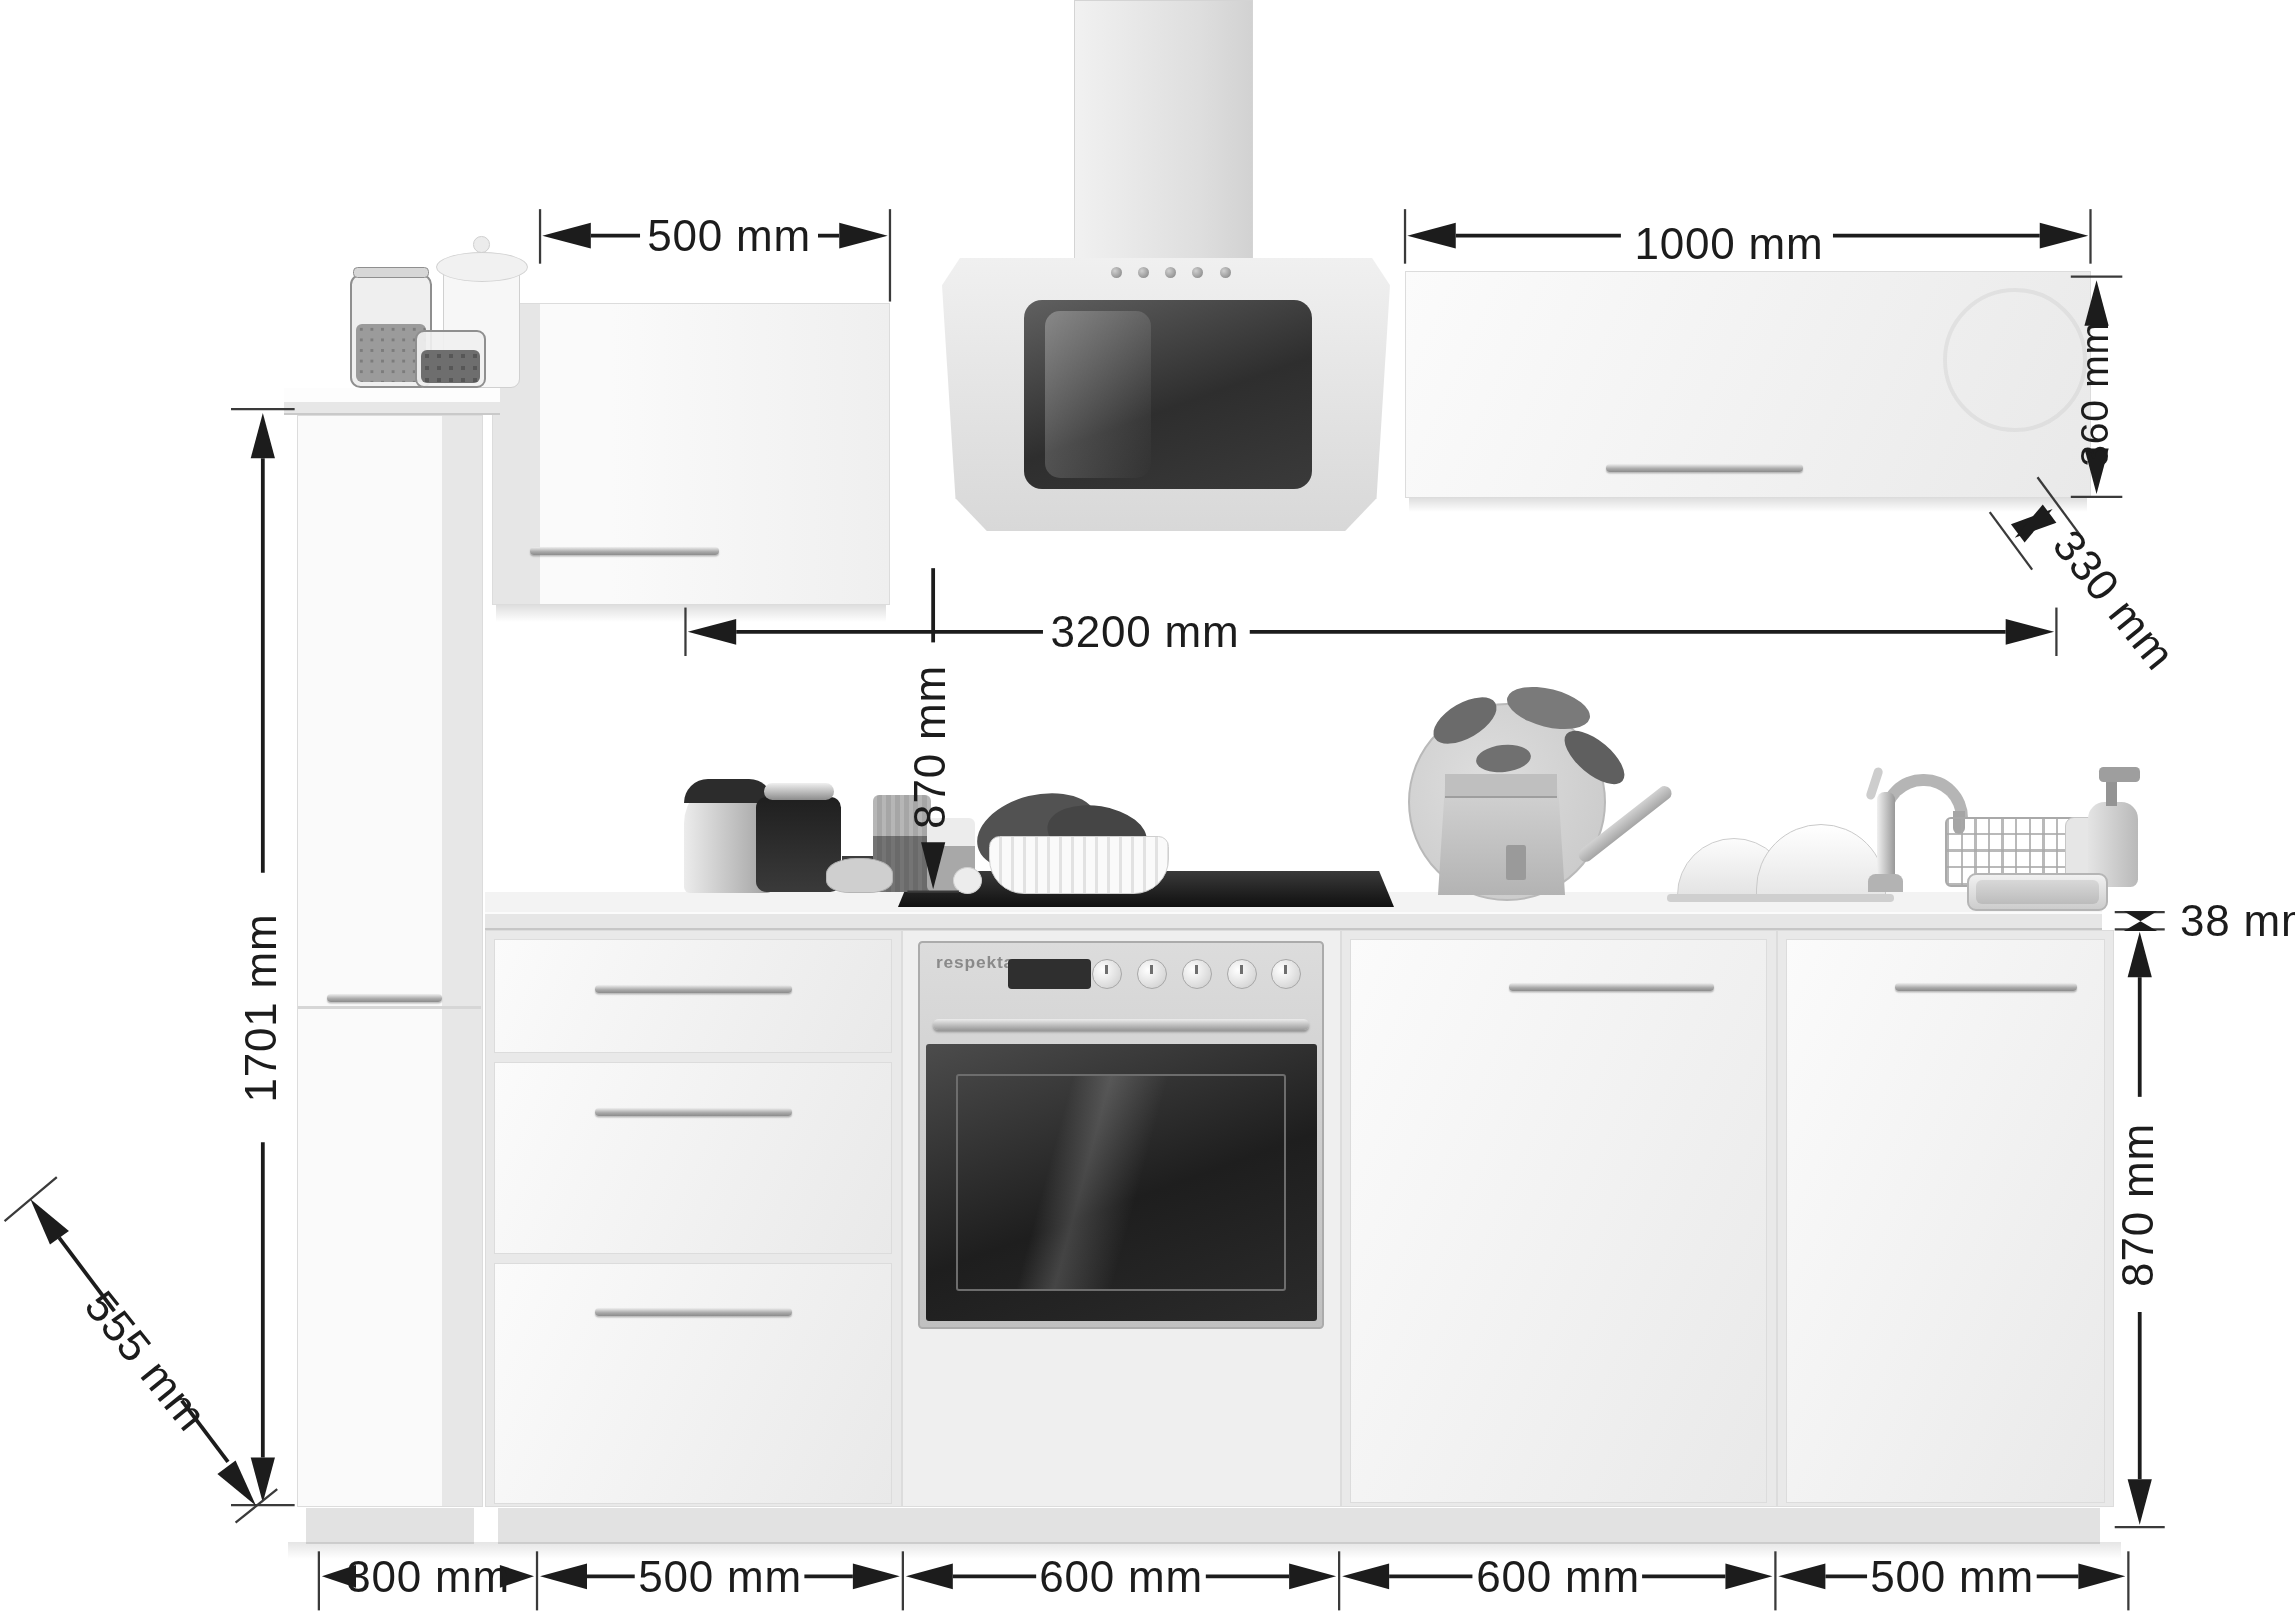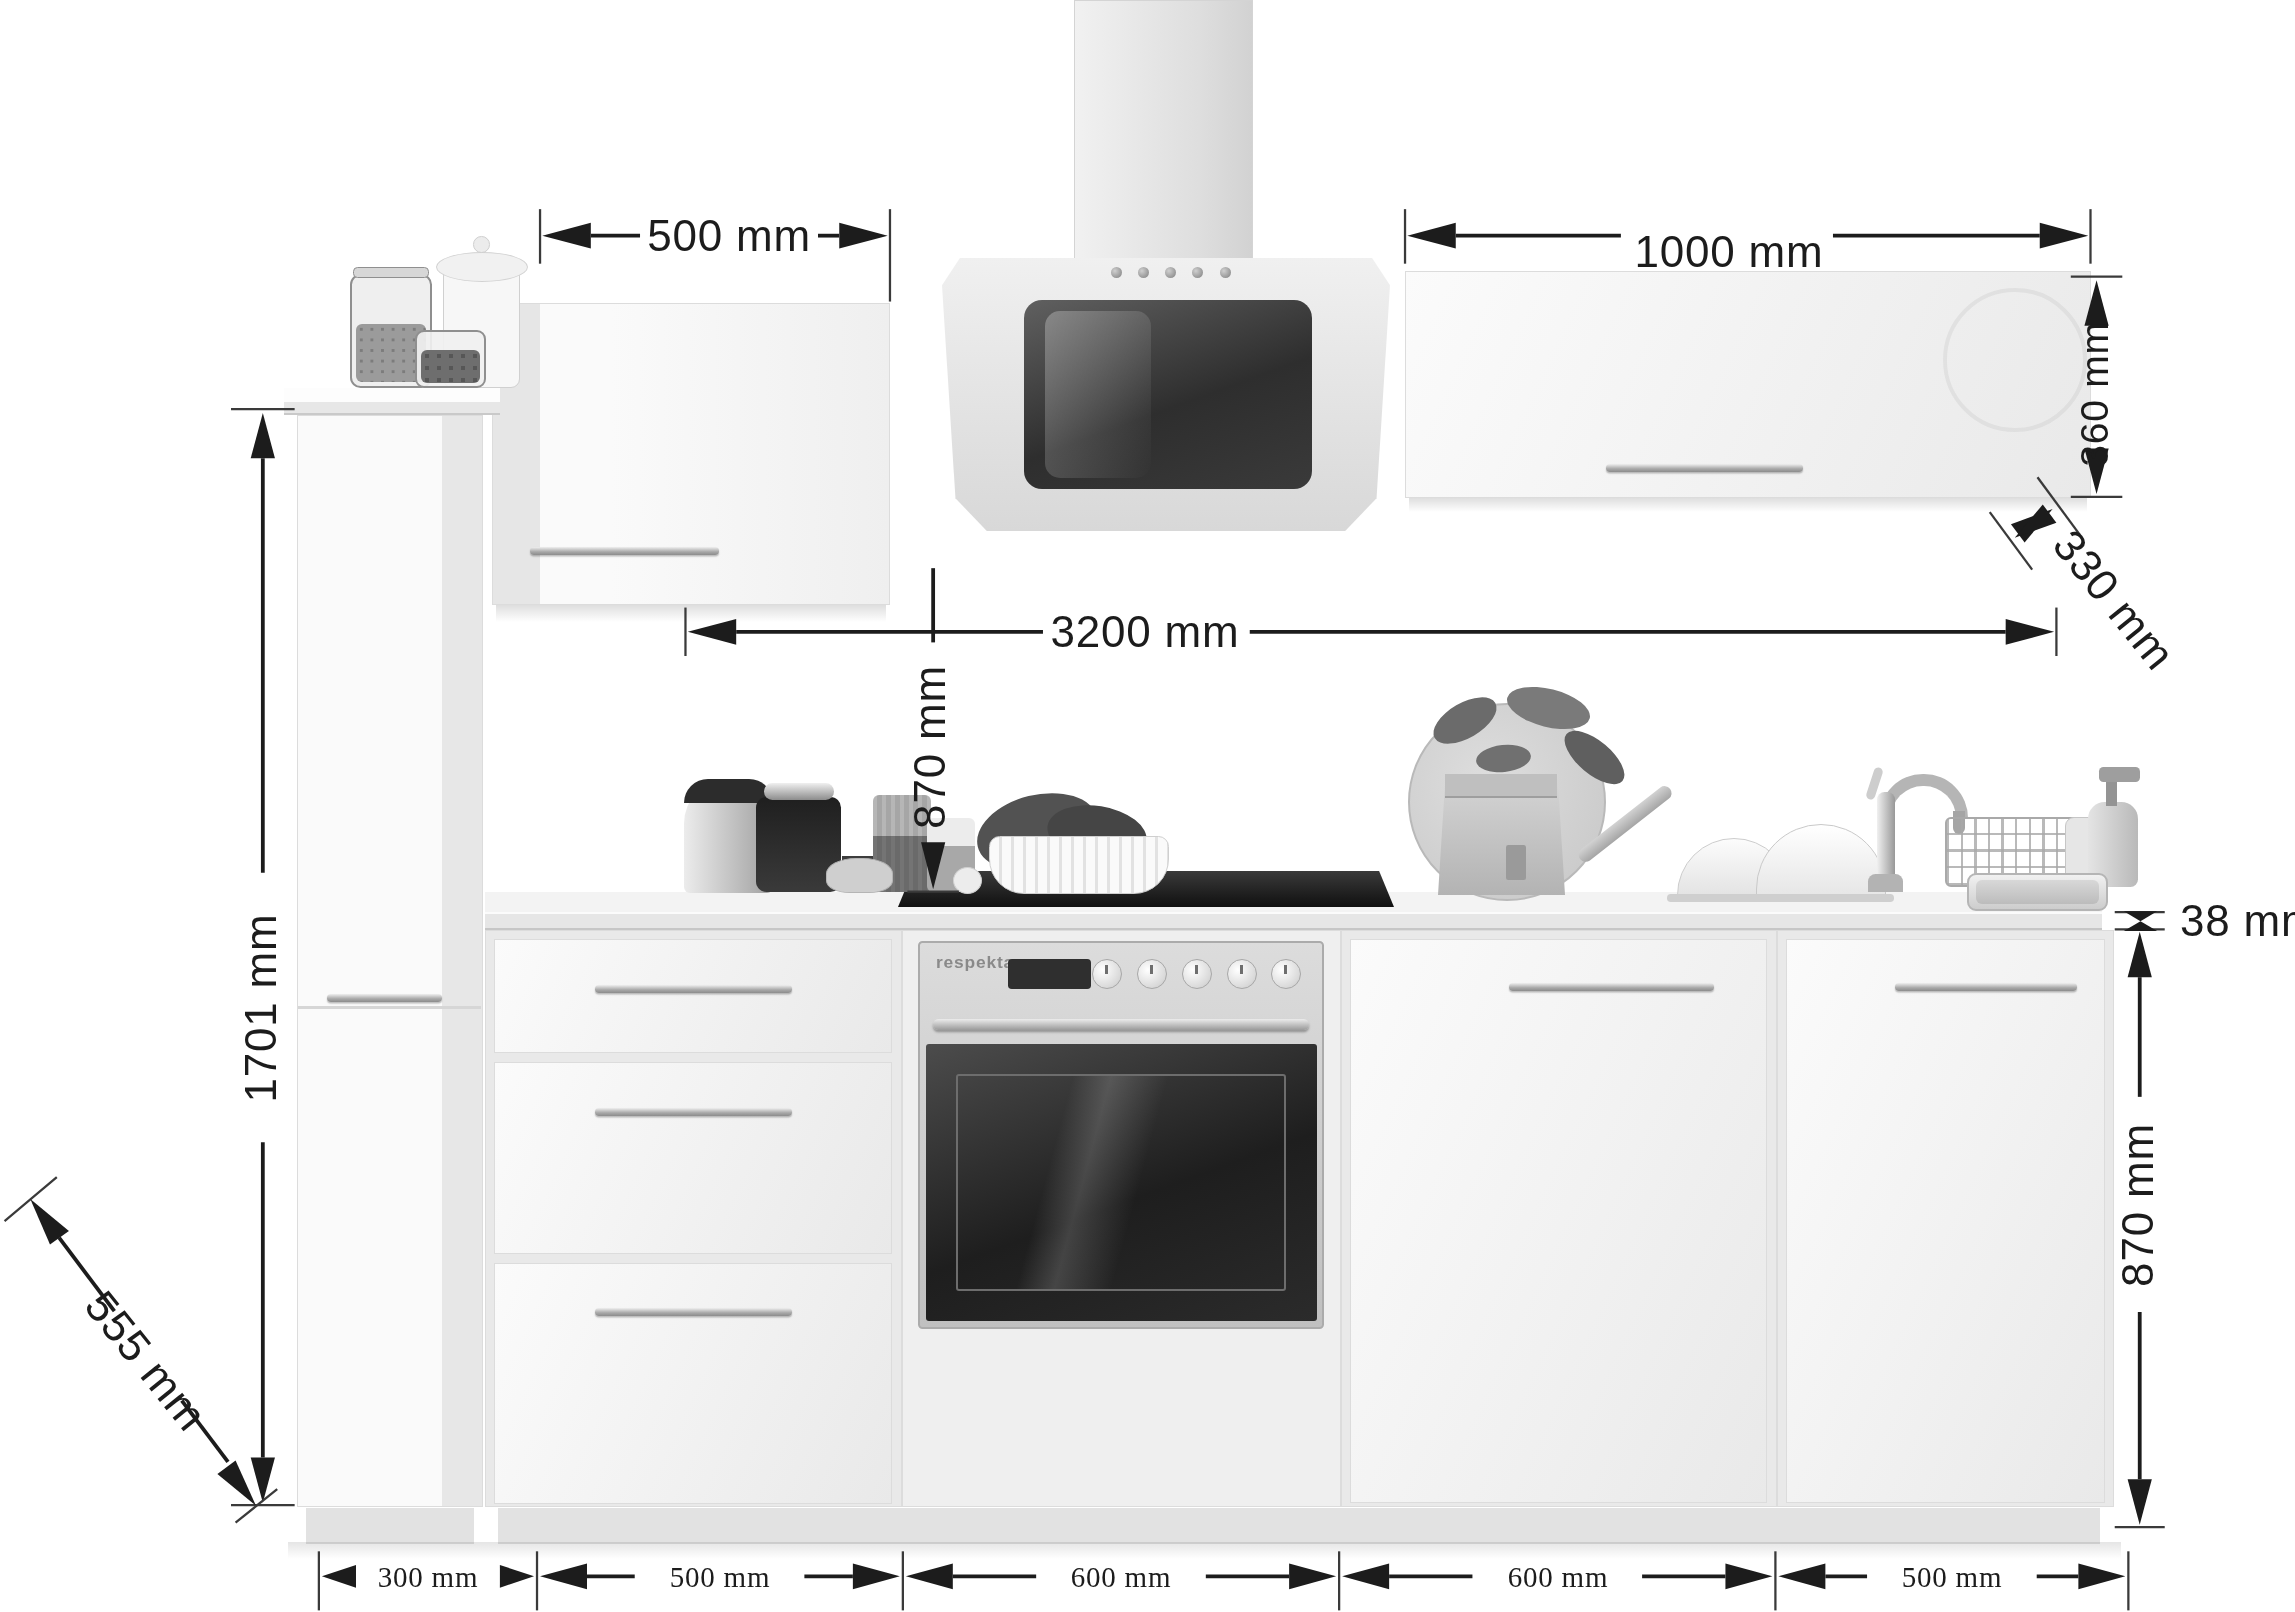--- a/index.html
+++ b/index.html
@@ -12,21 +12,21 @@
   .door-gap{position:absolute;background:#d6d6d6;}
   .handle{position:absolute;height:7.6px;border-radius:3.8px;
           background:linear-gradient(180deg,#efefef 0%,#a8a8a8 60%,#8c8c8c 100%);
           box-shadow:0 1.5px 1.5px rgba(0,0,0,.25);}
   .shadow-under{position:absolute;background:linear-gradient(180deg,rgba(0,0,0,.13),rgba(0,0,0,0));}
   
   .dim-label{position:absolute;color:#1c1c1c;font-size:44px;white-space:nowrap;
              transform:translate(-50%,-50%);letter-spacing:0.8px;}
   .dim-label.rot-ccw{transform:translate(-50%,-50%) rotate(-90deg);}
   .dim-label.rot-diag{transform:translate(-50%,-50%) rotate(51deg);}
-  .dim-label.small-seg{font-size:29px;font-family:Liberation Serif, serif;}
+  .dim-label.small-seg{font-size:44px;}
   svg.dims{position:absolute;left:0;top:0;pointer-events:none;}
   svg.dims line,svg.dims path{stroke:#1c1c1c;fill:none;}
   svg.dims .tick{stroke:#3a3a3a;stroke-width:3;}
   svg.dims .shaft{stroke-width:5;}
   svg.dims polygon{fill:#1c1c1c;stroke:none;}
   .knob{position:absolute;width:30px;height:30px;border-radius:50%;
         background:radial-gradient(circle at 35% 35%,#ffffff,#d9d9d9 70%,#bdbdbd);
         border:1.5px solid #a8a8a8;box-sizing:border-box;}
   .knob:before{content:"";position:absolute;left:12px;top:5.3px;width:3px;height:9px;background:#6e6e6e;}
   .hood-btn{position:absolute;width:11.4px;height:11.4px;border-radius:50%;
@@ -274,21 +274,21 @@
       <line class="shaft" x1="2168" y1="2081" x2="2278" y2="2081"></line>
       <polygon points="2340,2081 2278,2064 2278,2098"></polygon>
       <polygon points="2348,2081 2410,2064 2410,2098"></polygon>
       <line class="shaft" x1="2410" y1="2081" x2="2465" y2="2081"></line>
       <line class="shaft" x1="2689" y1="2081" x2="2744" y2="2081"></line>
       <polygon points="2806,2081 2744,2064 2744,2098"></polygon>
     </g>
   </svg>
 
   <div class="dim-label" style="left:729px;top:236px;">500 mm</div>
-  <div class="dim-label" style="left:1729px;top:252px;">1000 mm</div>
+  <div class="dim-label" style="left:1729px;top:244px;">1000 mm</div>
   <div class="dim-label rot-ccw" style="left:2095px;top:394px;font-size:39px;">360 mm</div>
   <div class="dim-label rot-diag" style="left:2114px;top:600px;">330 mm</div>
   <div class="dim-label" style="left:1145px;top:632px;">3200 mm</div>
   <div class="dim-label rot-ccw" style="left:930px;top:747px;">870 mm</div>
   <div class="dim-label" style="left:2180px;top:921px;transform:translate(0,-50%);">38 mm</div>
   <div class="dim-label rot-ccw" style="left:2138px;top:1205px;">870 mm</div>
   <div class="dim-label rot-ccw" style="left:261px;top:1008px;">1701 mm</div>
   <div class="dim-label rot-diag" style="left:146px;top:1361px;">555 mm</div>
   <div class="dim-label small-seg" style="left:428px;top:1577px;">300 mm</div>
   <div class="dim-label small-seg" style="left:720px;top:1577px;">500 mm</div>

